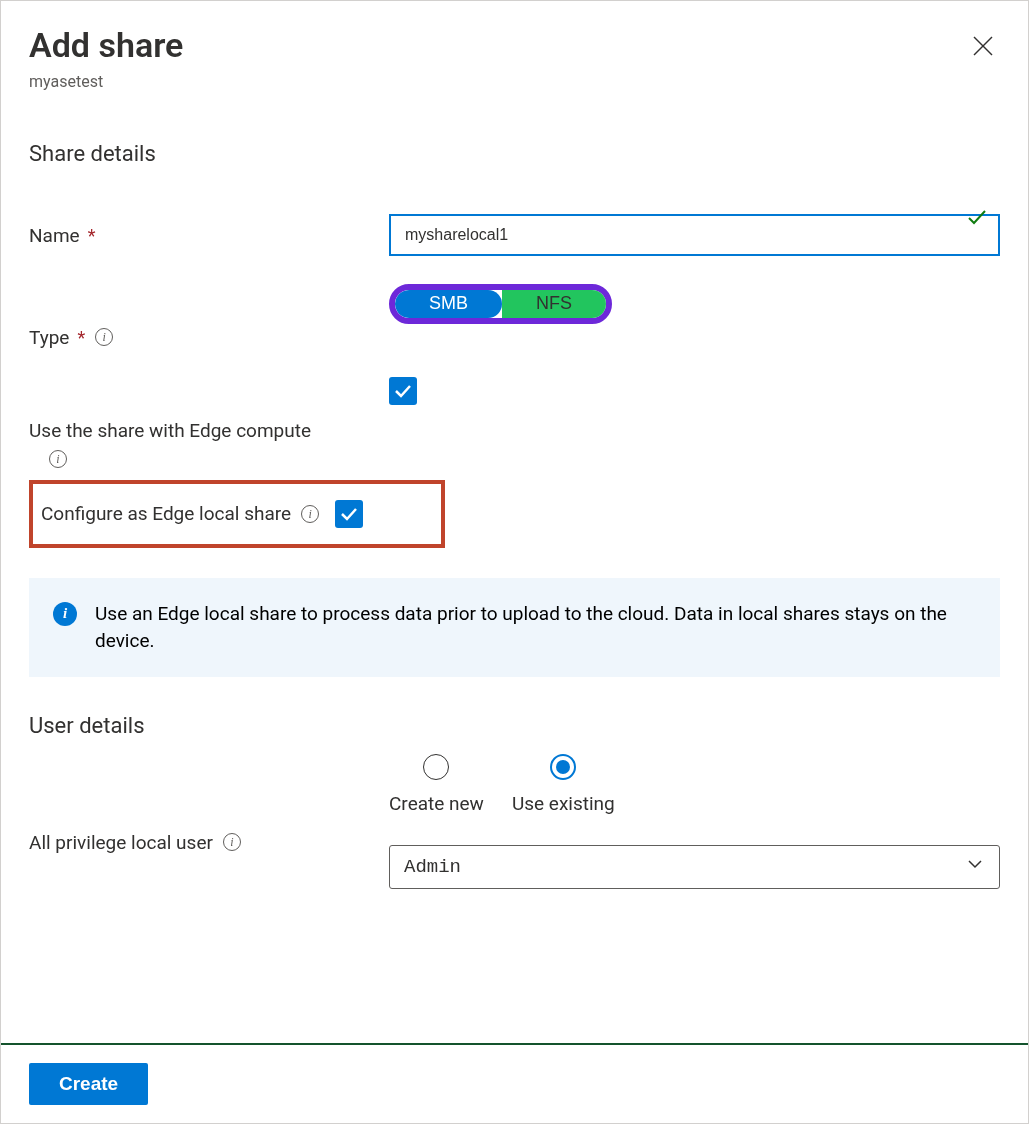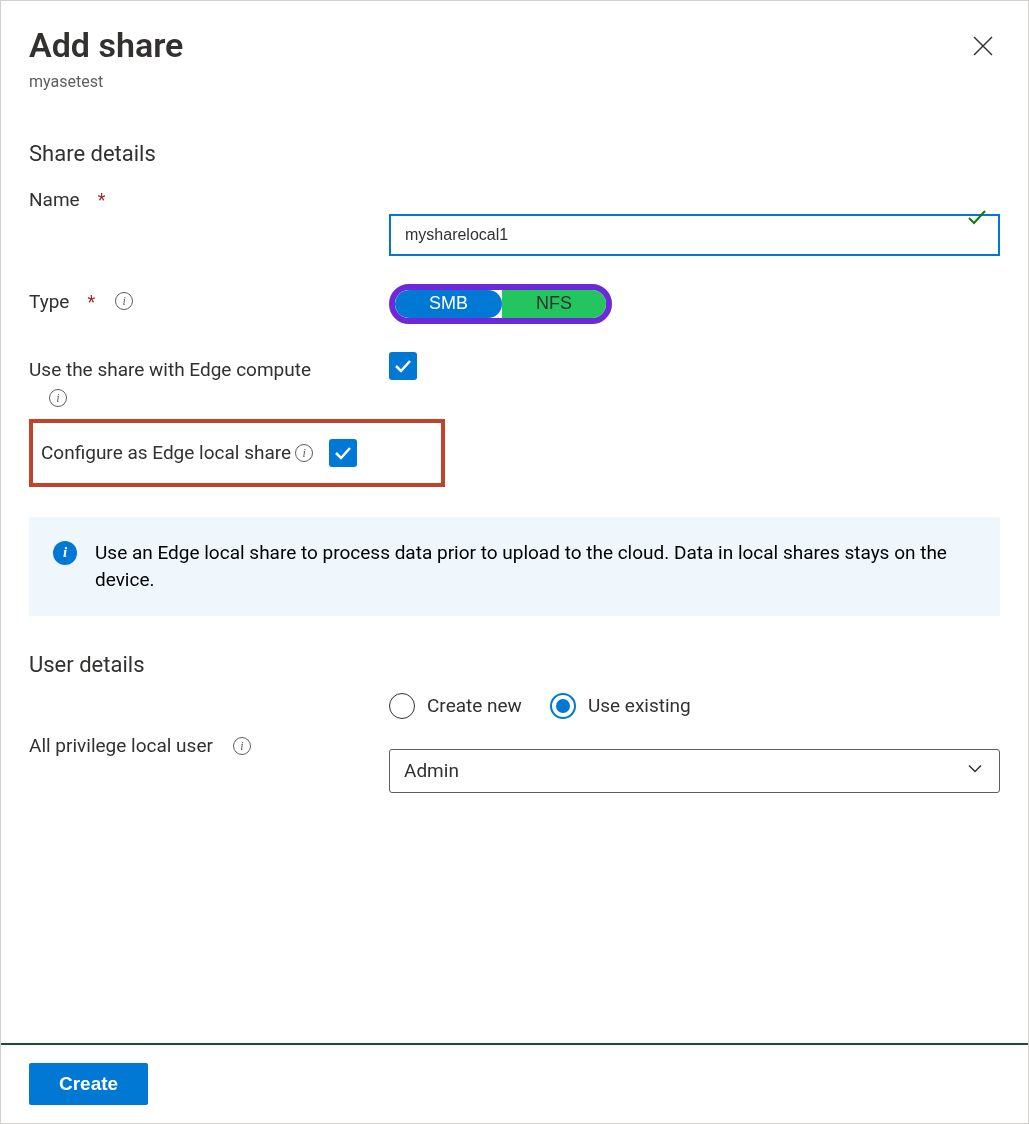--- a/index.html
+++ b/index.html
@@ -59,21 +59,22 @@
   }
   .form-label-col {
     width: 360px;
     flex: 0 0 360px;
     padding-top: 6px;
     font-size: 19px;
     color: #323130;
     display: flex;
     align-items: center;
     flex-wrap: wrap;
-    gap: 16px;
+    gap: 6px;
+    margin-top: 36px;
   }
   .form-control-col {
     flex: 1 1 auto;
     min-width: 0;
   }
   .required-mark {
     color: #a4262c;
     font-size: 18px;
     margin-left: 2px;
   }
@@ -164,20 +165,21 @@
     align-items: center;
     gap: 16px;
     margin: 10px 0 30px 0;
     width: 416px;
   }
   .highlight-row .lbl {
     font-size: 19px;
     color: #323130;
     display: flex;
     align-items: center;
+    gap: 6px;
   }
 
   
   .banner {
     background: #eff6fc;
     padding: 22px 24px;
     display: flex;
     gap: 18px;
     margin-bottom: 10px;
   }
@@ -208,20 +210,21 @@
     display: flex;
     gap: 28px;
     align-items: center;
   }
   .radio-item {
     display: flex;
     align-items: center;
     gap: 12px;
     font-size: 19px;
     cursor: pointer;
+    flex-direction: column;
   }
   .radio-outer {
     width: 26px;
     height: 26px;
     border: 1px solid #323130;
     border-radius: 50%;
     display: flex;
     align-items: center;
     justify-content: center;
   }
@@ -233,20 +236,21 @@
     height: 14px;
     border-radius: 50%;
     background: #0078d4;
     display: none;
   }
   .radio-item.selected .radio-inner { display: block; }
 
   
   .select-wrap {
     margin-top: 30px;
+    font-family: Liberation Mono, monospace;
   }
   .select {
     width: 100%;
     height: 44px;
     border: 1px solid #605e5c;
     border-radius: 3px;
     padding: 0 44px 0 14px;
     font-size: 19px;
     background: #fff;
     position: relative;

